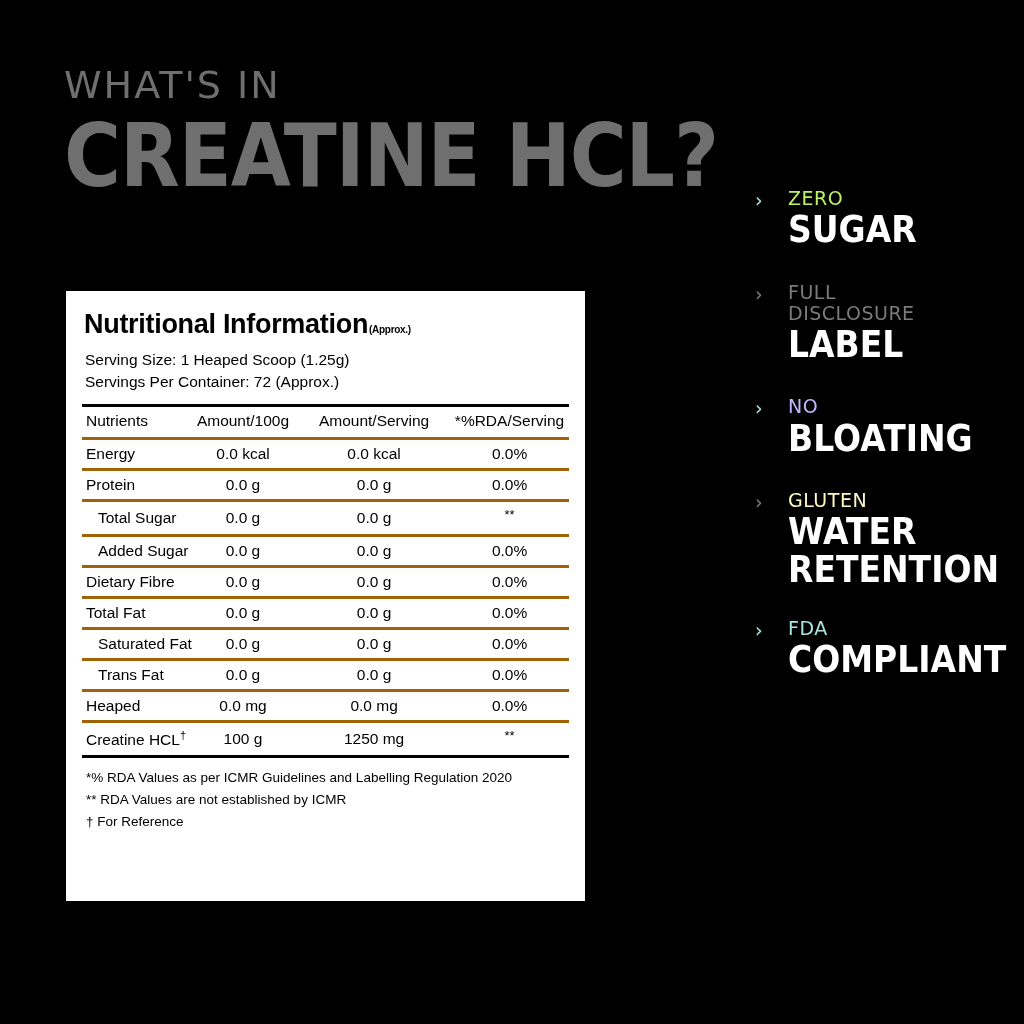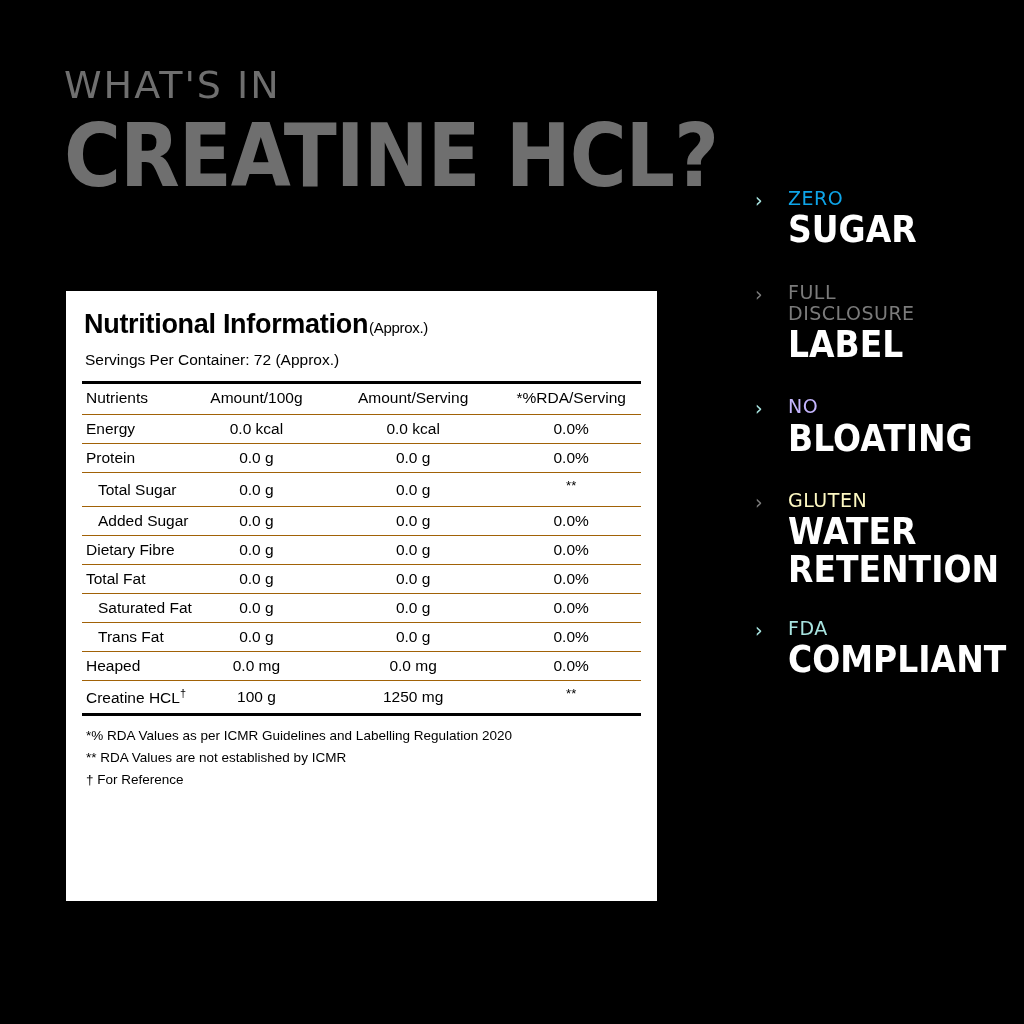--- a/index.html
+++ b/index.html
@@ -44,38 +44,38 @@
     text-transform: uppercase;
     transform: scaleX(1.05) scaleY(1.18);
     transform-origin: left top;
   }
 
   
   .panel {
     position: absolute;
     left: 66px;
     top: 291px;
-    width: 591px;
+    width: 519px;
     height: 610px;
     background: #ffffff;
     color: #000;
     padding: 18px 16px 10px 16px;
   }
   .panel-title {
     font-family: "Liberation Sans", sans-serif;
     font-weight: 700;
     font-size: 27px;
     letter-spacing: -0.3px;
     display: flex;
     align-items: baseline;
     padding-left: 2px;
   }
   .panel-title-approx {
-    font-weight: 400;
-    font-size: 15px;
+    font-weight: 700;
+    font-size: 10px;
     margin-left: 1px;
   }
   .serving-info {
     margin-top: 9px;
     padding-left: 3px;
     font-size: 15.5px;
     line-height: 1.45;
   }
   table.nutri {
     width: 100%;
@@ -90,21 +90,21 @@
     white-space: nowrap;
   }
   table.nutri th.c0, table.nutri td.c0 { text-align: left; padding-left: 4px; }
   table.nutri td.c0.indent { padding-left: 16px; }
   table.nutri th.c1, table.nutri td.c1 { width: 165px; padding-right: 26px; }
   table.nutri th.c2, table.nutri td.c2 { width: 175px; padding-right: 22px; }
   table.nutri th.c3, table.nutri td.c3 { width: 150px; padding-right: 4px; }
   table.nutri thead th { padding-bottom: 7px; }
 
   tr.rule-thick-top > * { border-top: 3px solid #000; }
-  tr.rule-thin-top > * { border-top: 1px solid #a16207; }
+  tr.rule-thin-top > * { border-top: 3px solid #a16207; }
   tr.rule-thick-bottom > * { border-bottom: 3px solid #000; }
 
   .sup { font-size: 11px; vertical-align: super; }
   .starstar { font-size: 13px; vertical-align: super; }
 
   .footnotes {
     margin-top: 9px;
     padding-left: 4px;
     font-size: 13.5px;
     line-height: 1.62;
@@ -156,20 +156,21 @@
     <div class="heading-line2">CREATINE HCL?</div>
   </div>
 
   <div class="panel">
     <div class="panel-title">
       <span>Nutritional Information</span>
       <span class="panel-title-approx">(Approx.)</span>
     </div>
 
     <div class="serving-info">
+      <div>Serving Size: 1 Heaped Scoop (1.25g)</div>
       <div>Servings Per Container: 72 (Approx.)</div>
     </div>
 
     <table class="nutri">
       <thead>
         <tr class="rule-thick-top">
           <th class="c0">Nutrients</th>
           <th class="c1">Amount/100g</th>
           <th class="c2">Amount/Serving</th>
           <th class="c3">*%RDA/Serving</th>
@@ -242,21 +243,21 @@
     <div class="footnotes">
       <div>*% RDA Values as per ICMR Guidelines and Labelling Regulation 2020</div>
       <div>** RDA Values are not established by ICMR</div>
       <div>† For Reference</div>
     </div>
   </div>
 
   <div class="features" id="features">
       <div class="feature">
         <span class="chevron" style="color: rgb(168, 228, 224);">›</span>
-        <div class="feature-top" style="color: #0ea5e9;">ZERO</div>
+        <div class="feature-top" style="color: #bef264;">ZERO</div>
         <div class="feature-main">SUGAR</div>
       </div>
       <div class="feature">
         <span class="chevron" style="color: rgb(123, 123, 123);">›</span>
         <div class="feature-top" style="color: rgb(123, 123, 123);">FULL<br>DISCLOSURE</div>
         <div class="feature-main">LABEL</div>
       </div>
       <div class="feature">
         <span class="chevron" style="color: rgb(168, 228, 224);">›</span>
         <div class="feature-top" style="color: #c4b5fd;">NO</div>

